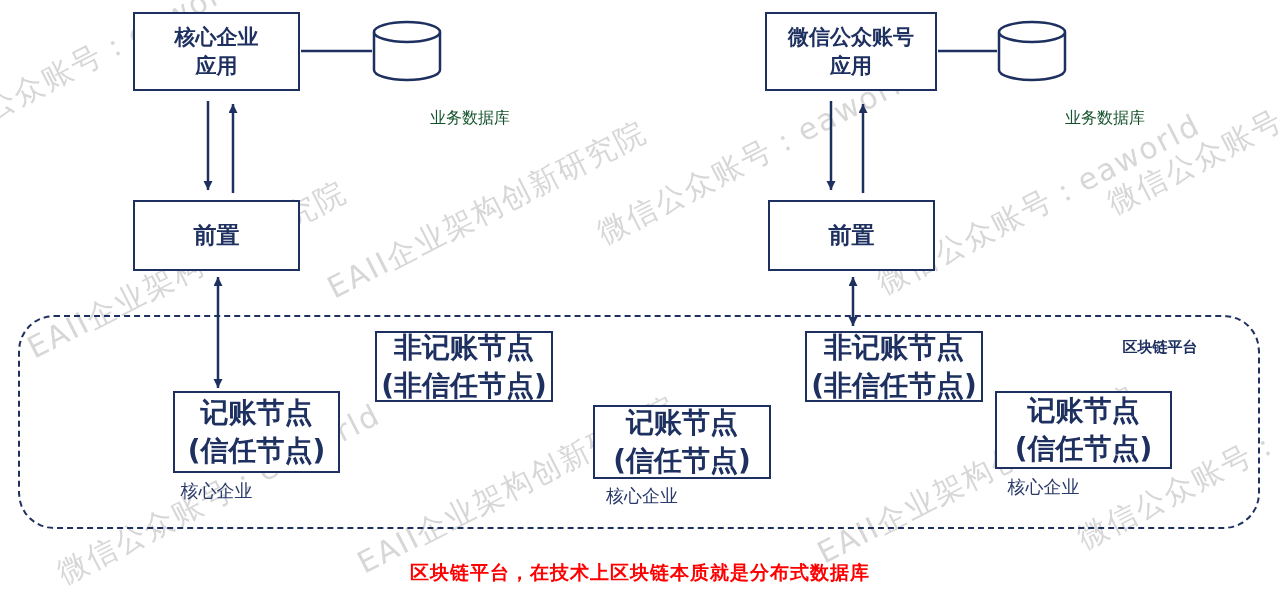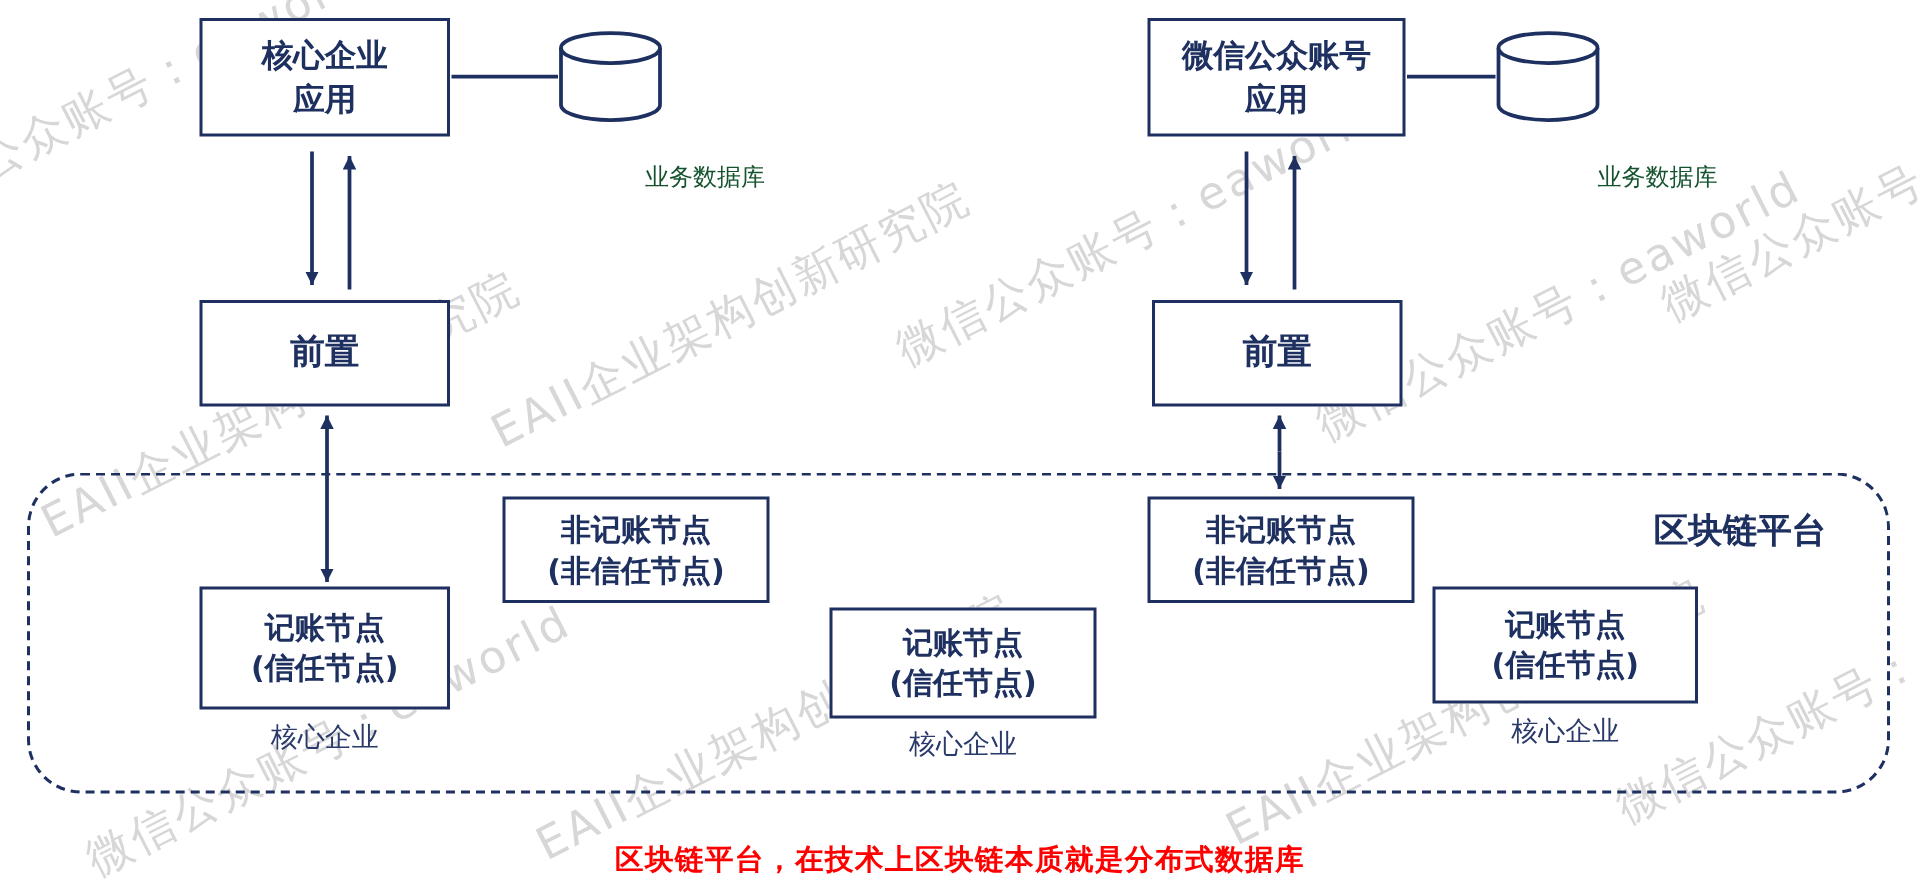--- a/index.html
+++ b/index.html
@@ -13,29 +13,29 @@
 
   
   .diagram{position:absolute;inset:0;z-index:1;}
   svg.wires{position:absolute;inset:0;width:100%;height:100%;}
 
   .box{position:absolute;background:#ffffff;border:2px solid #1e3060;color:#1e3060;
        display:flex;align-items:center;justify-content:center;text-align:center;
        font-weight:bold;white-space:pre-line;line-height:1.35;box-sizing:border-box;}
   .app-box{font-size:21px;}
   .front-box{font-size:23px;}
-  .node-box{font-size:20px;}
+  .node-box{font-size:28px;margin-left:40px;}
 
   .db-label{position:absolute;color:#14532d;font-size:16px;text-align:right;}
   .owner-label{position:absolute;color:#2a3a6a;font-size:18px;text-align:center;}
 
   .platform-frame{position:absolute;left:18px;top:315px;width:1242px;height:214px;
       border:2px dashed #1e3060;border-radius:36px;box-sizing:border-box;background:transparent;}
   .platform-label{position:absolute;left:1080px;top:338px;width:160px;text-align:center;
-      color:#1e3060;font-size:23px;font-weight:bold;}
+      color:#1e3060;font-size:15px;font-weight:bold;}
 
   .caption{position:absolute;left:0;top:560px;width:100%;text-align:center;
       color:#ff0000;font-size:19px;font-weight:bold;letter-spacing:1px;}
 </style>
 </head>
 <body>
 
 <div id="stage">
 
   <div class="wm-layer">

